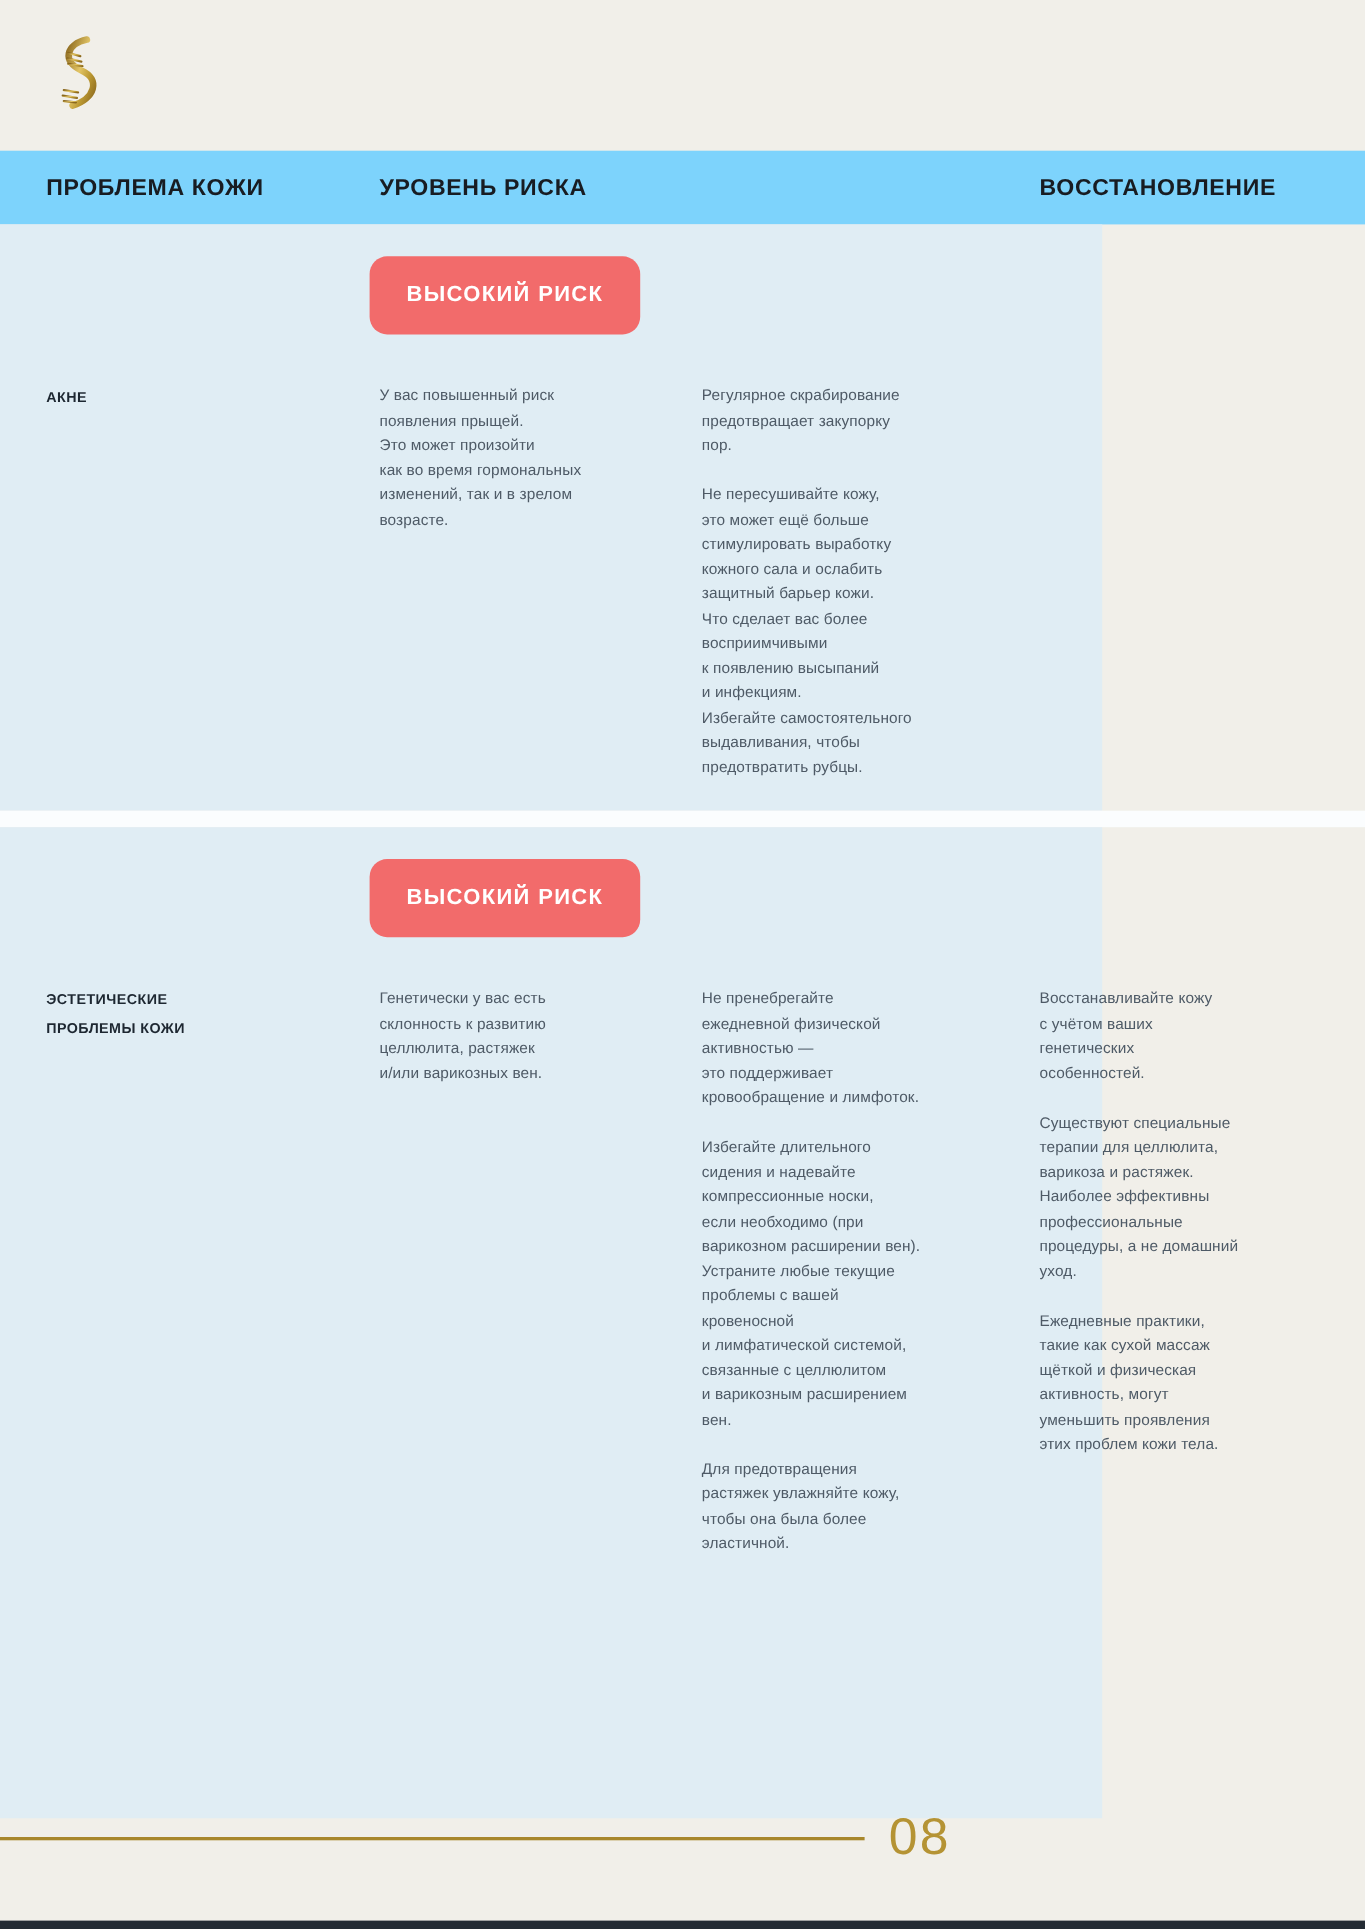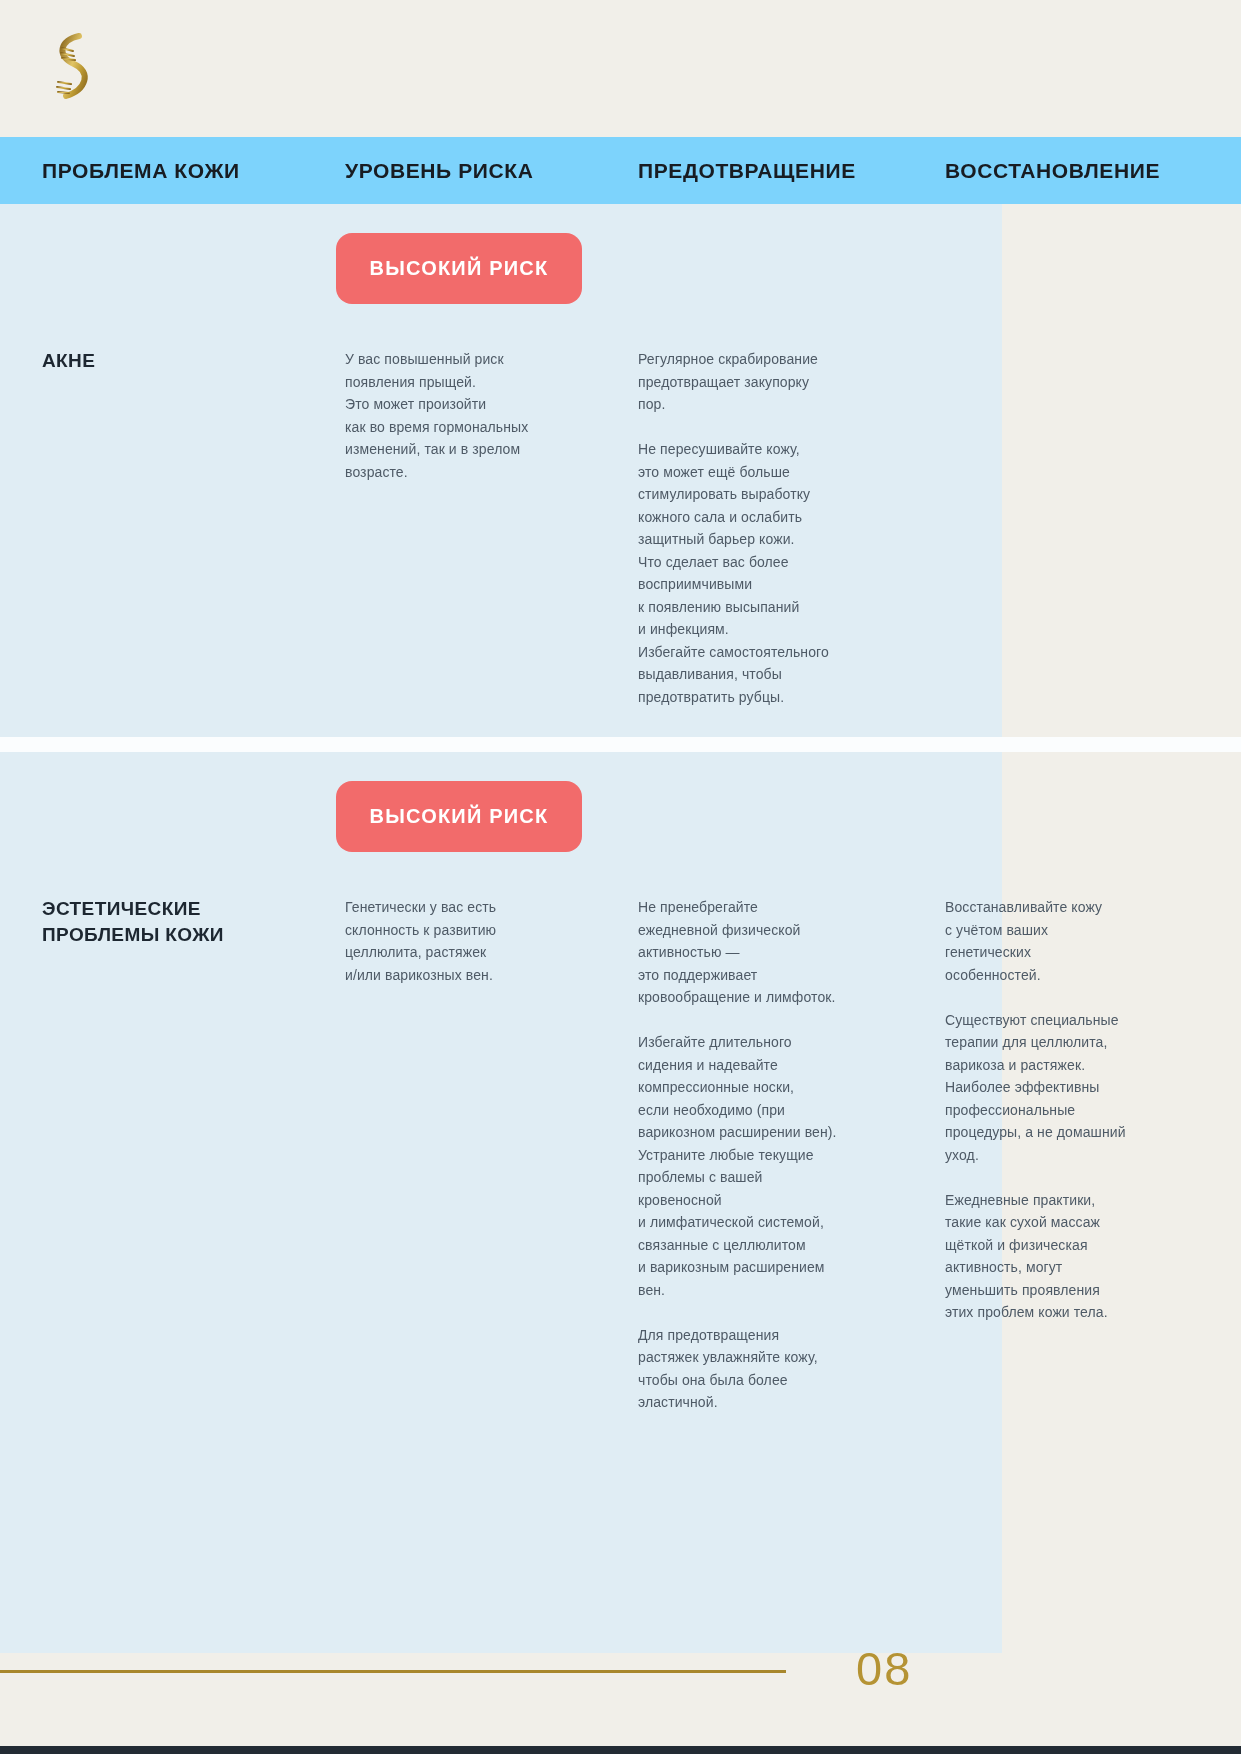--- a/index.html
+++ b/index.html
@@ -35,28 +35,28 @@
   .cell{
     position:absolute;top:144px;
     font-size:14px;line-height:22.5px;color:#4e5a66;
     white-space:pre-line;letter-spacing:0.1px;
   }
   .cell.c1{width:280px;}
   .cell.c2{width:280px;}
   .cell.c3{width:295px;}
   .cell.c4{width:280px;}
   .problem-label{
-    font-weight:700;font-size:19px;line-height:26px;color:#1d2731;
+    font-weight:700;font-size:13px;line-height:26px;color:#1d2731;
     letter-spacing:0.4px;
   }
   
   .footer-line{top:1670px;left:0;width:786px;height:3px;background:#a8872c;}
   .page-number{
     top:1640px;left:808px;font-size:47px;line-height:58px;
-    color:#b59334;letter-spacing:2px;font-weight:400;margin-left:48px;
+    color:#b59334;letter-spacing:2px;font-weight:400;
   }
   .bottom-bar{top:1746px;left:0;width:1241px;height:8px;background:#232b34;}
   .logo-wrap{top:32px;left:46px;width:52px;height:70px;}
 </style>
 </head>
 <body>
 
 <div class="abs logo-wrap">
   <svg viewBox="0 0 52 70" width="52" height="70">
     <defs>
@@ -75,21 +75,20 @@
       <line x1="12" y1="50" x2="25" y2="52"></line>
       <line x1="11" y1="55" x2="24" y2="57"></line>
       <line x1="12" y1="60" x2="23" y2="61"></line>
     </g>
   </svg>
 </div>
 
 <div class="abs header-band">
   <div class="col-header c1">ПРОБЛЕМА КОЖИ</div>
   <div class="col-header c2">УРОВЕНЬ РИСКА</div>
-  <div class="col-header c3">ПРЕДОТВРАЩЕНИЕ</div>
   <div class="col-header c4">ВОССТАНОВЛЕНИЕ</div>
 </div>
 
 <div class="abs panel panel-1">
   <div class="risk-badge">ВЫСОКИЙ РИСК</div>
   <div class="cell c1 problem-label">АКНЕ</div>
   <div class="cell c2">У вас повышенный риск
 появления прыщей.
 Это может произойти
 как во время гормональных

